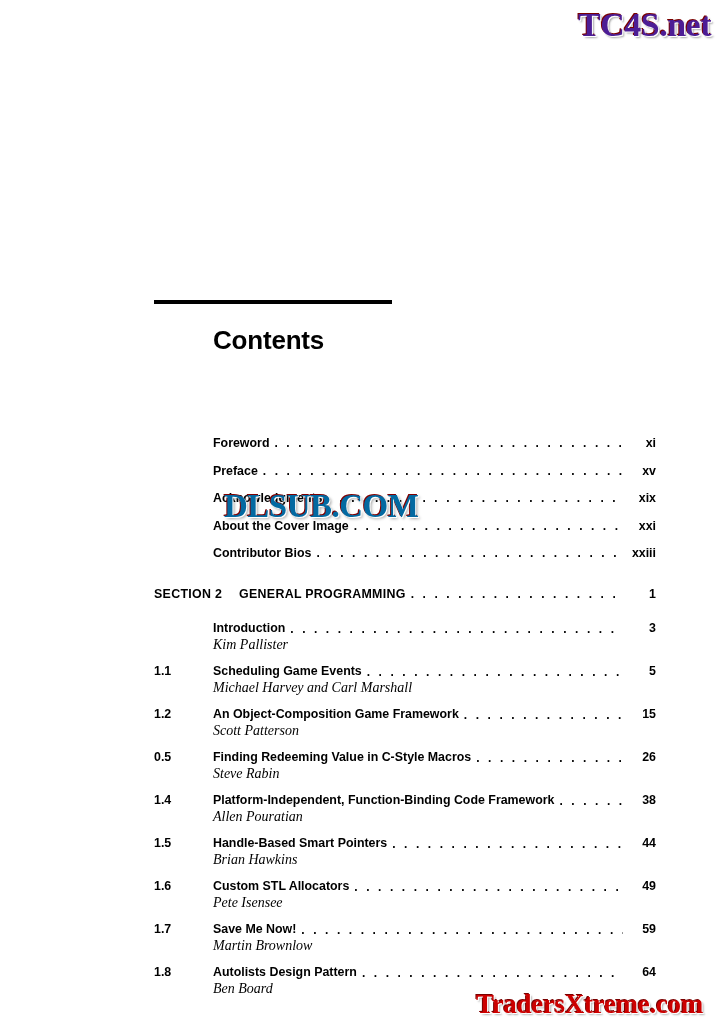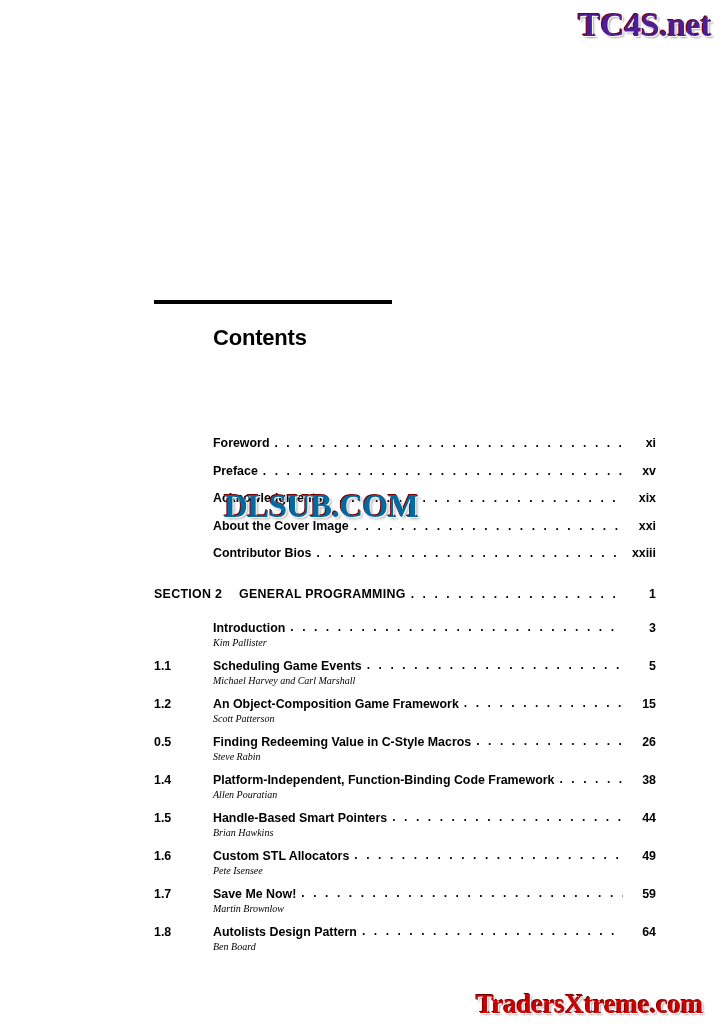--- a/index.html
+++ b/index.html
@@ -70,21 +70,21 @@
     left: 154px;
     top: 300px;
     width: 238px;
     height: 4px;
     background: #000000;
   }
   .title {
     position: absolute;
     left: 213px;
     top: 325px;
-    font-size: 22px;
+    font-size: 26px;
     font-weight: bold;
     letter-spacing: -0.2px;
   }
 
   
   .toc {
     position: absolute;
     left: 154px;
     top: 436px;
     width: 502px;
@@ -131,37 +131,37 @@
   }
   .section-head .sec-title {
     white-space: nowrap;
     margin-left: 17px;
     letter-spacing: 0.3px;
   }
 
   .entry { padding-left: 59px; margin-bottom: 5px; position: relative; }
   .entry-line {
     display: flex;
-    align-items: flex-start;
+    align-items: flex-end;
     font-size: 12.4px;
     font-weight: bold;
   }
   .entry-num {
     position: absolute;
     left: 0;
     top: 0;
     font-size: 12.4px;
     font-weight: bold;
   }
   .entry-title { white-space: nowrap; }
   .author {
     font-family: "Liberation Serif", serif;
     font-style: italic;
     font-weight: normal;
-    font-size: 10px;
+    font-size: 14px;
     margin-top: 2px;
     margin-bottom: 11px;
   }
 </style>
 </head>
 <body>
 
 <div class="page">
 
   <div class="rule"></div>

